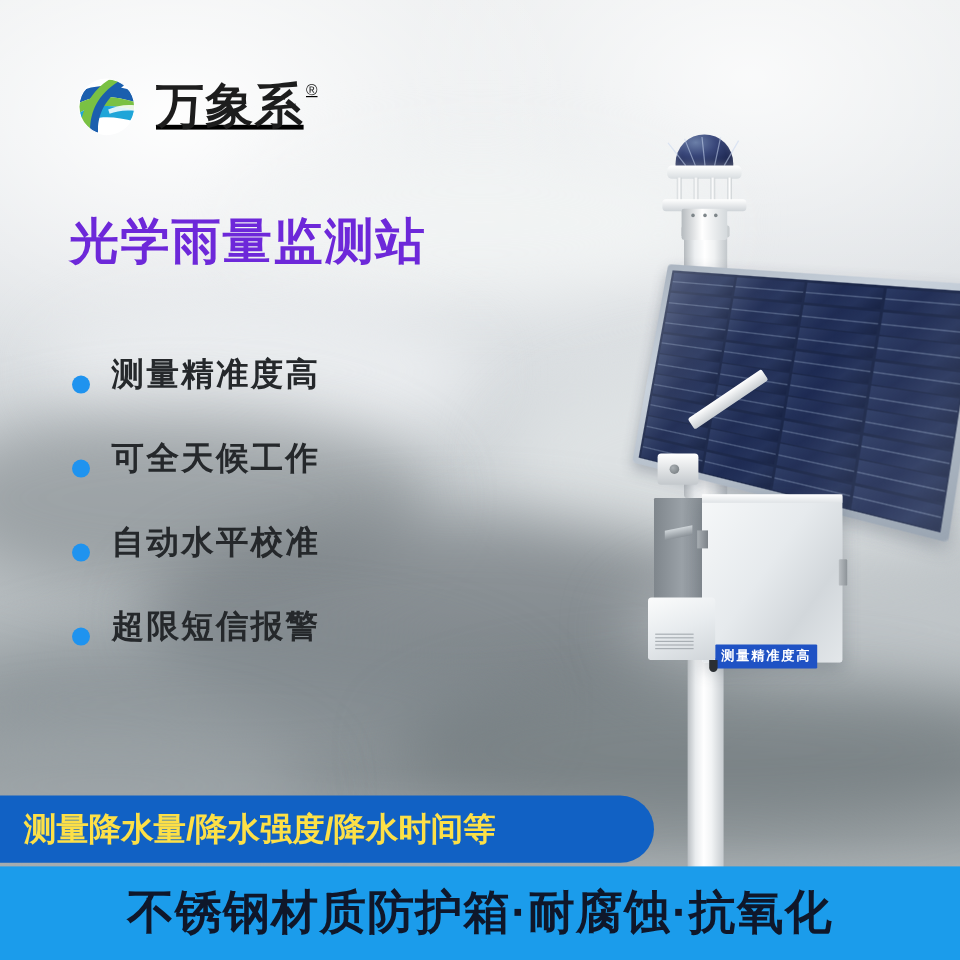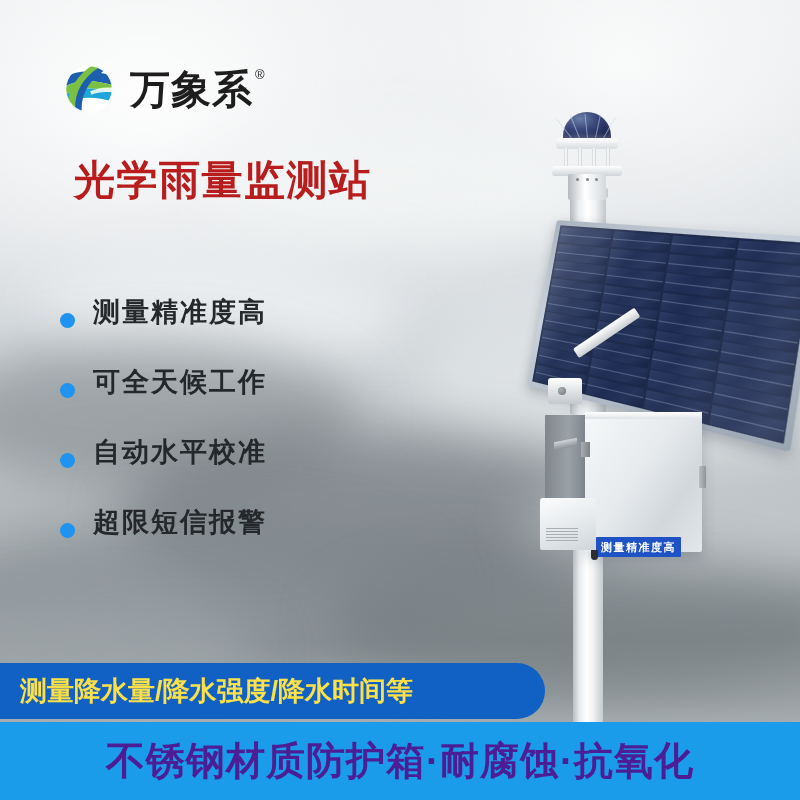--- a/index.html
+++ b/index.html
@@ -68,20 +68,21 @@
   .logo-mark {
     width: 58px;
     height: 58px;
     flex: 0 0 58px;
   }
   .logo-text-wrap {
     position: relative;
     margin-left: 12px;
     display: flex;
     align-items: flex-start;
+    text-decoration: underline;
   }
   .logo-text {
     font-family: "Liberation Sans", "DejaVu Sans", sans-serif;
     font-size: 40px;
     font-weight: bold;
     color: #1d1d1d;
     letter-spacing: 1px;
     line-height: 46px;
   }
   .logo-reg {
@@ -89,28 +90,27 @@
     color: #1d1d1d;
     line-height: 13px;
     margin-top: 2px;
     margin-left: 2px;
   }
 
   
   .headline {
     position: absolute;
     left: 58px;
-    top: 155px;
+    top: 176px;
     font-size: 41px;
     font-weight: bold;
-    color: #b91c1c;
+    color: #6d28d9;
     letter-spacing: 1.5px;
     line-height: 50px;
     white-space: nowrap;
-    margin-left: 16px;
   }
 
   
   .features {
     position: absolute;
     left: 60px;
     top: 258px;
     width: 330px;
   }
   .feature {
@@ -457,21 +457,21 @@
     left: 0;
     top: 722px;
     width: 800px;
     height: 78px;
     background: #1b9ceb;
     display: flex;
     align-items: center;
     justify-content: center;
   }
   .bottom-text {
-    color: #4c1d95;
+    color: #0f172a;
     font-size: 39px;
     font-weight: bold;
     letter-spacing: 1px;
     line-height: 46px;
     white-space: nowrap;
   }
 </style>
 </head>
 <body>
 

